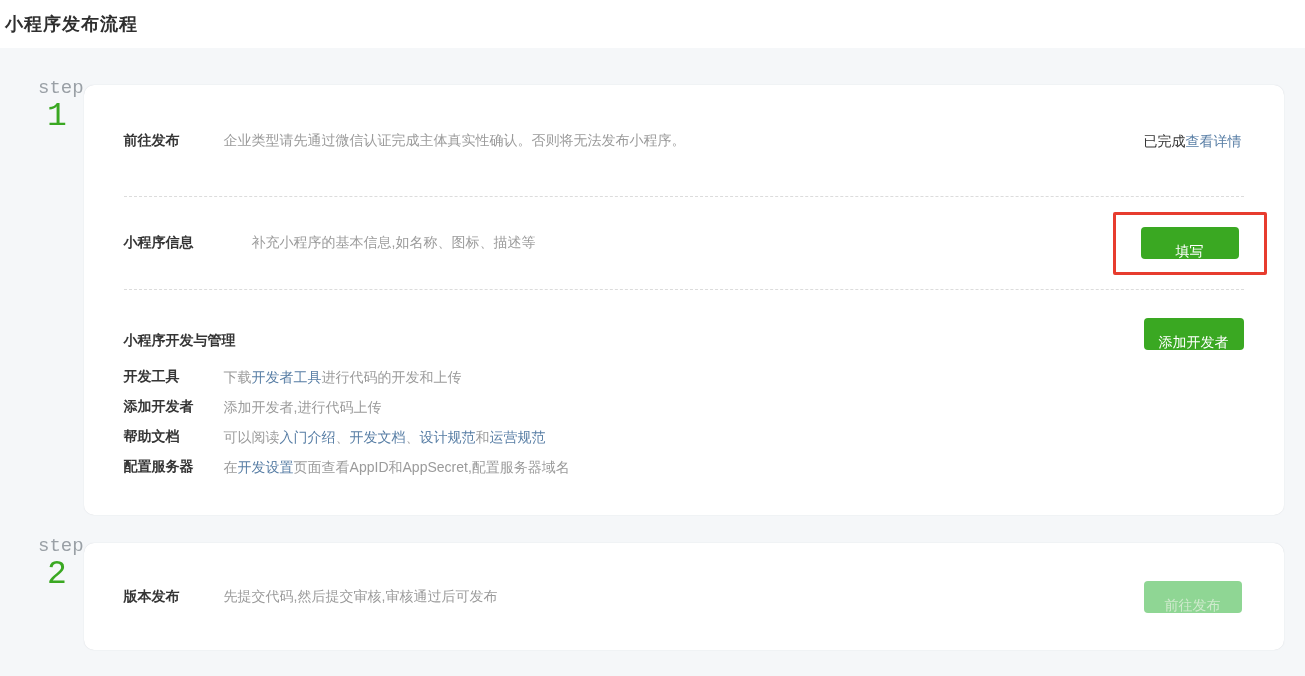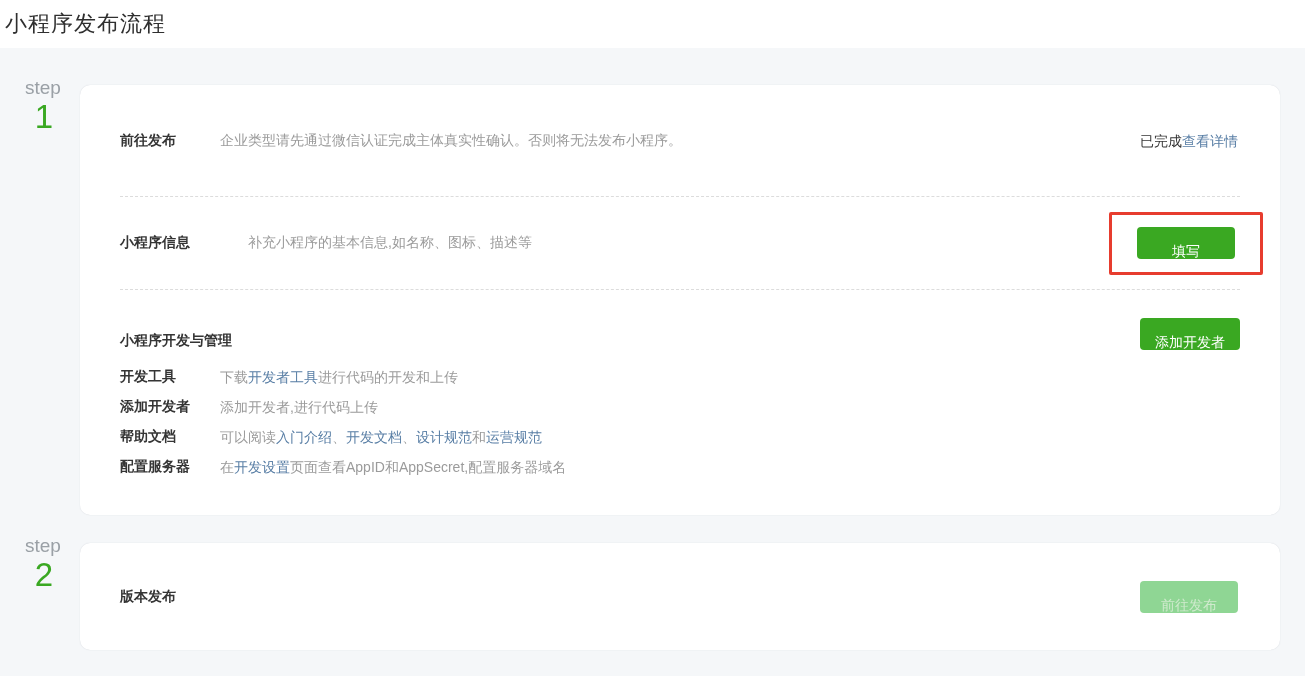--- a/index.html
+++ b/index.html
@@ -13,32 +13,32 @@
 
   
   .top-header {
     background: #ffffff;
     height: 48px;
     display: flex;
     align-items: center;
     padding-left: 5px;
   }
   .top-header h1 {
-    font-size: 22px;
-    font-weight: 400;
+    font-size: 18px;
+    font-weight: 700;
     color: #2f2f2f;
     letter-spacing: 1px;
   }
 
   .content { padding-top: 37px; }
 
   .step-section { display: flex; margin-left: 0; }
   .step-section + .step-section { margin-top: 28px; }
 
-  .step-indicator { flex: 0 0 80px; padding-left: 25px; margin-top: -8px; }
+  .step-indicator { flex: 0 0 80px; padding-left: 38px; margin-top: -8px; font-family: Liberation Mono, monospace; }
   .step-indicator .step-word {
     font-size: 19px;
     color: #9aa0a6;
     line-height: 22px;
   }
   .step-indicator .step-num {
     font-size: 33px;
     line-height: 36px;
     color: var(--brand-green, #3aa822);
     width: 38px;
@@ -209,20 +209,21 @@
 
     <section class="step-section">
       <div class="step-indicator">
         <div class="step-word">step</div>
         <div class="step-num">2</div>
       </div>
 
       <div class="card">
         <div class="row row-release">
           <div class="row-label">版本发布</div>
+          <div class="row-desc">先提交代码,然后提交审核,审核通过后可发布</div>
           <div class="row-right">
             <button class="btn disabled">前往发布</button>
           </div>
         </div>
       </div>
     </section>
 
   </div>
 </div>
 

